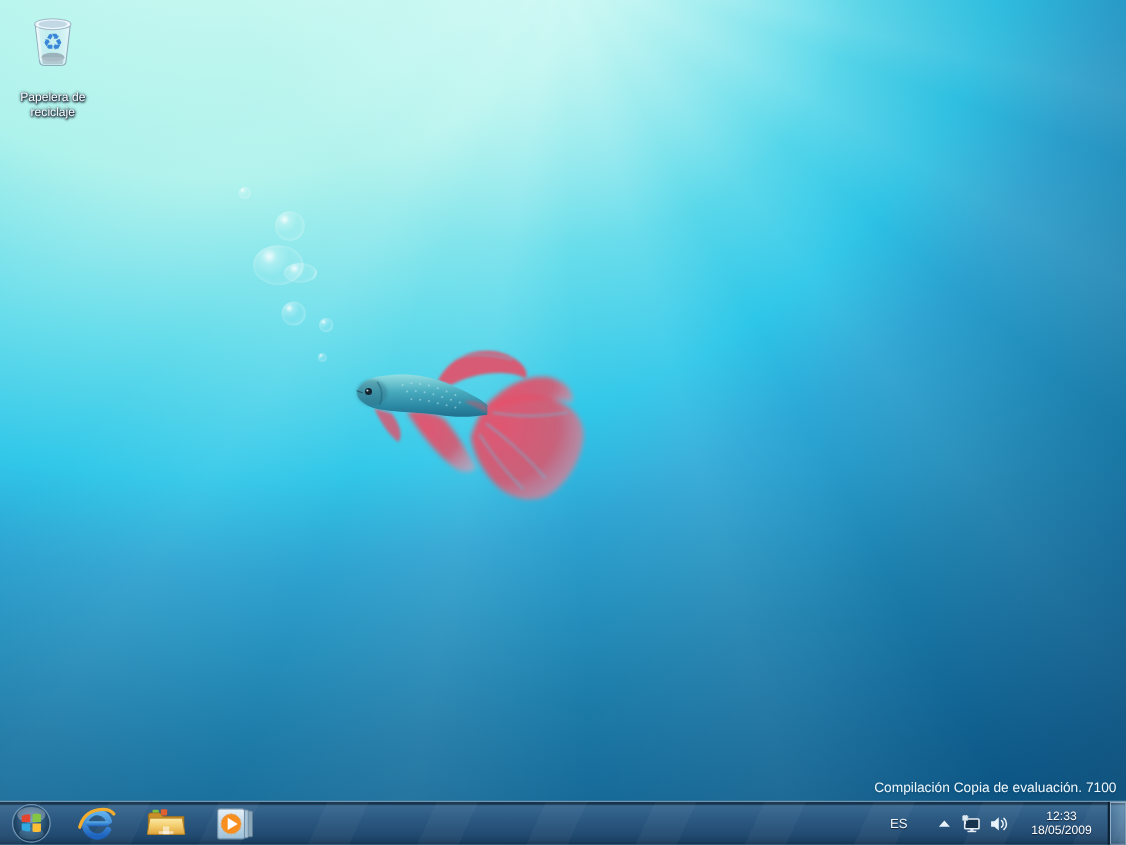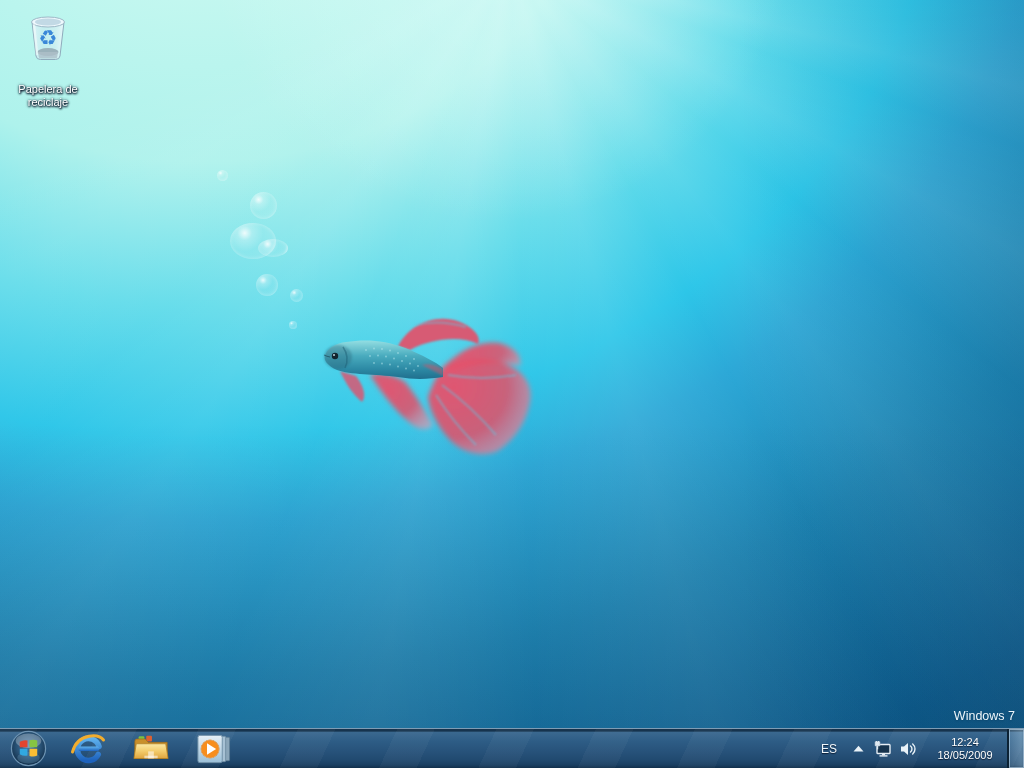--- a/index.html
+++ b/index.html
@@ -82,21 +82,21 @@
   .tb-btn{
     border:none;background:transparent;padding:0;margin:0;height:40px;
     display:flex;align-items:center;justify-content:center;cursor:pointer;
   }
   .start-btn{width:56px;}
   .app-btn{width:63px;}
   .tray{
     position:absolute;right:0;top:0;height:39px;display:flex;align-items:center;
   }
   .tray-lang{
-    font-size:12px;color:#f0f6fa;padding:0 6px;margin-right:4px;
+    font-size:12px;color:#f0f6fa;padding:0 6px;margin-right:16px;
     text-shadow:0 1px 1px rgba(0,10,25,0.7);cursor:pointer;background:transparent;border:none;height:39px;
   }
   .tray-icon-btn{
     border:none;background:transparent;padding:0;height:39px;
     display:flex;align-items:center;justify-content:center;cursor:pointer;
   }
   .tray-clock{
     color:#ffffff;font-size:11px;line-height:13px;text-align:center;
     width:76px;margin:0 4px 0 6px;cursor:default;
     text-shadow:0 1px 1px rgba(0,10,25,0.7);background:transparent;border:none;padding:0;height:39px;
@@ -212,21 +212,21 @@
       <ellipse cx="26" cy="14" rx="13" ry="3.4" fill="#9fc0d2" opacity="0.55"></ellipse>
       <path d="M12,17 L15,46" stroke="#ffffff" stroke-width="2.5" opacity="0.45" stroke-linecap="round"></path>
     </svg>
     <div class="icon-label">
       <div>Papelera de</div>
       <div>reciclaje</div>
     </div>
   </div>
 
   <div class="watermark">
-    <div>Windows 7</div>
+    <div>Compilación Copia de evaluación. 7100</div>
   </div>
 
   <div class="taskbar">
 
     <button class="tb-btn start-btn">
       <svg width="37" height="37" viewBox="0 0 36 36">
         <defs>
           <radialGradient id="orbG" cx="0.5" cy="0.42" r="0.62">
             <stop offset="0" stop-color="#4a7aa5"></stop>
               <stop offset="0.55" stop-color="#2a5478"></stop>
@@ -321,20 +321,20 @@
 
       <button class="tray-icon-btn" style="width:26px;">
         <svg width="17" height="16" viewBox="0 0 17 16">
           <path d="M1,5.5 L4,5.5 L8,2 L8,14 L4,10.5 L1,10.5 Z" fill="#e9f2f8"></path>
           <path d="M10.5,5 A3.8,3.8 0 0 1 10.5,11" fill="none" stroke="#e9f2f8" stroke-width="1.4" stroke-linecap="round"></path>
           <path d="M12.7,3 A6.6,6.6 0 0 1 12.7,13" fill="none" stroke="#e9f2f8" stroke-width="1.4" stroke-linecap="round"></path>
         </svg>
       </button>
 
       <button class="tray-clock">
-        <div>12:24</div>
+        <div>12:33</div>
         <div>18/05/2009</div>
       </button>
 
       <button class="show-desktop"></button>
     </div>
   </div>
 </div>
 
 </body></html>

